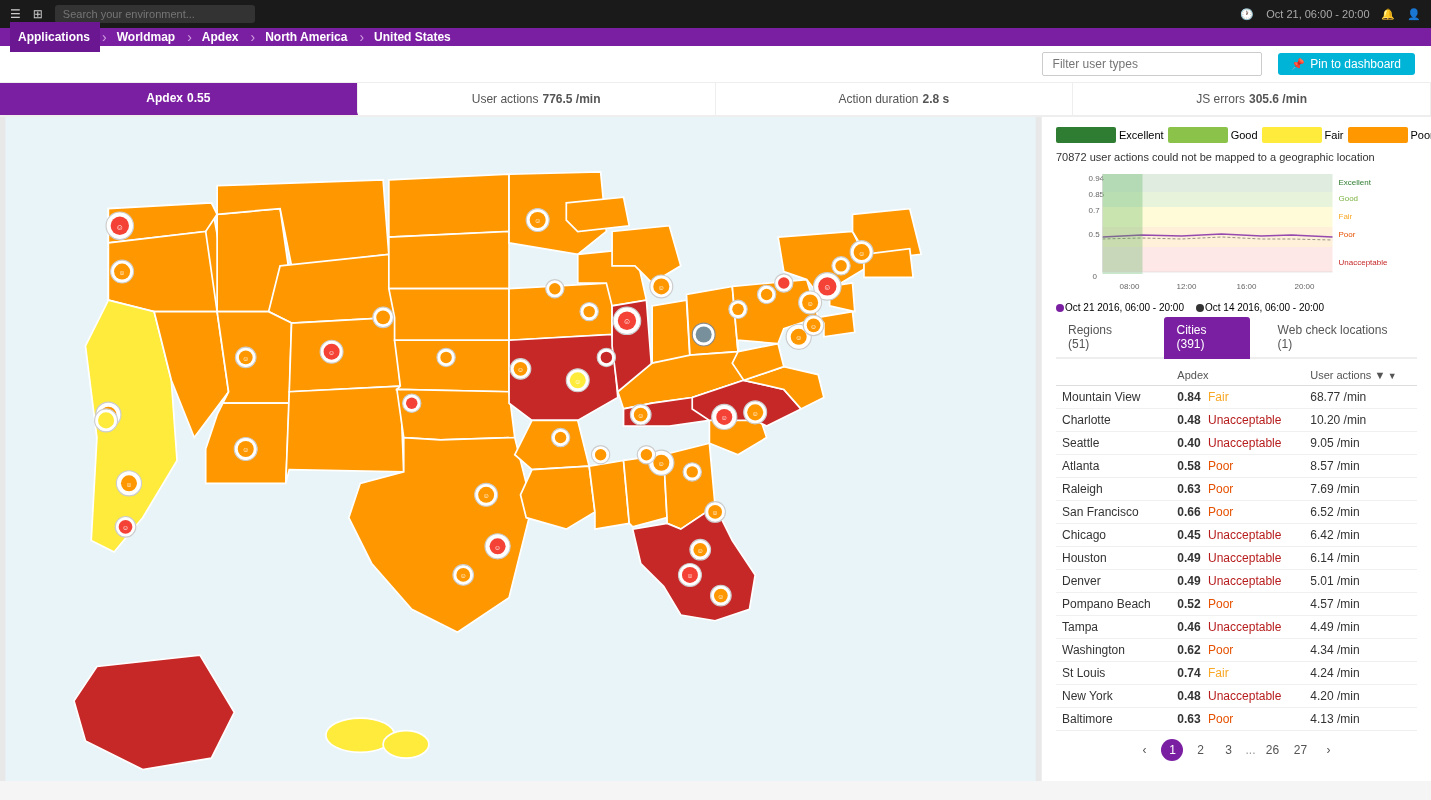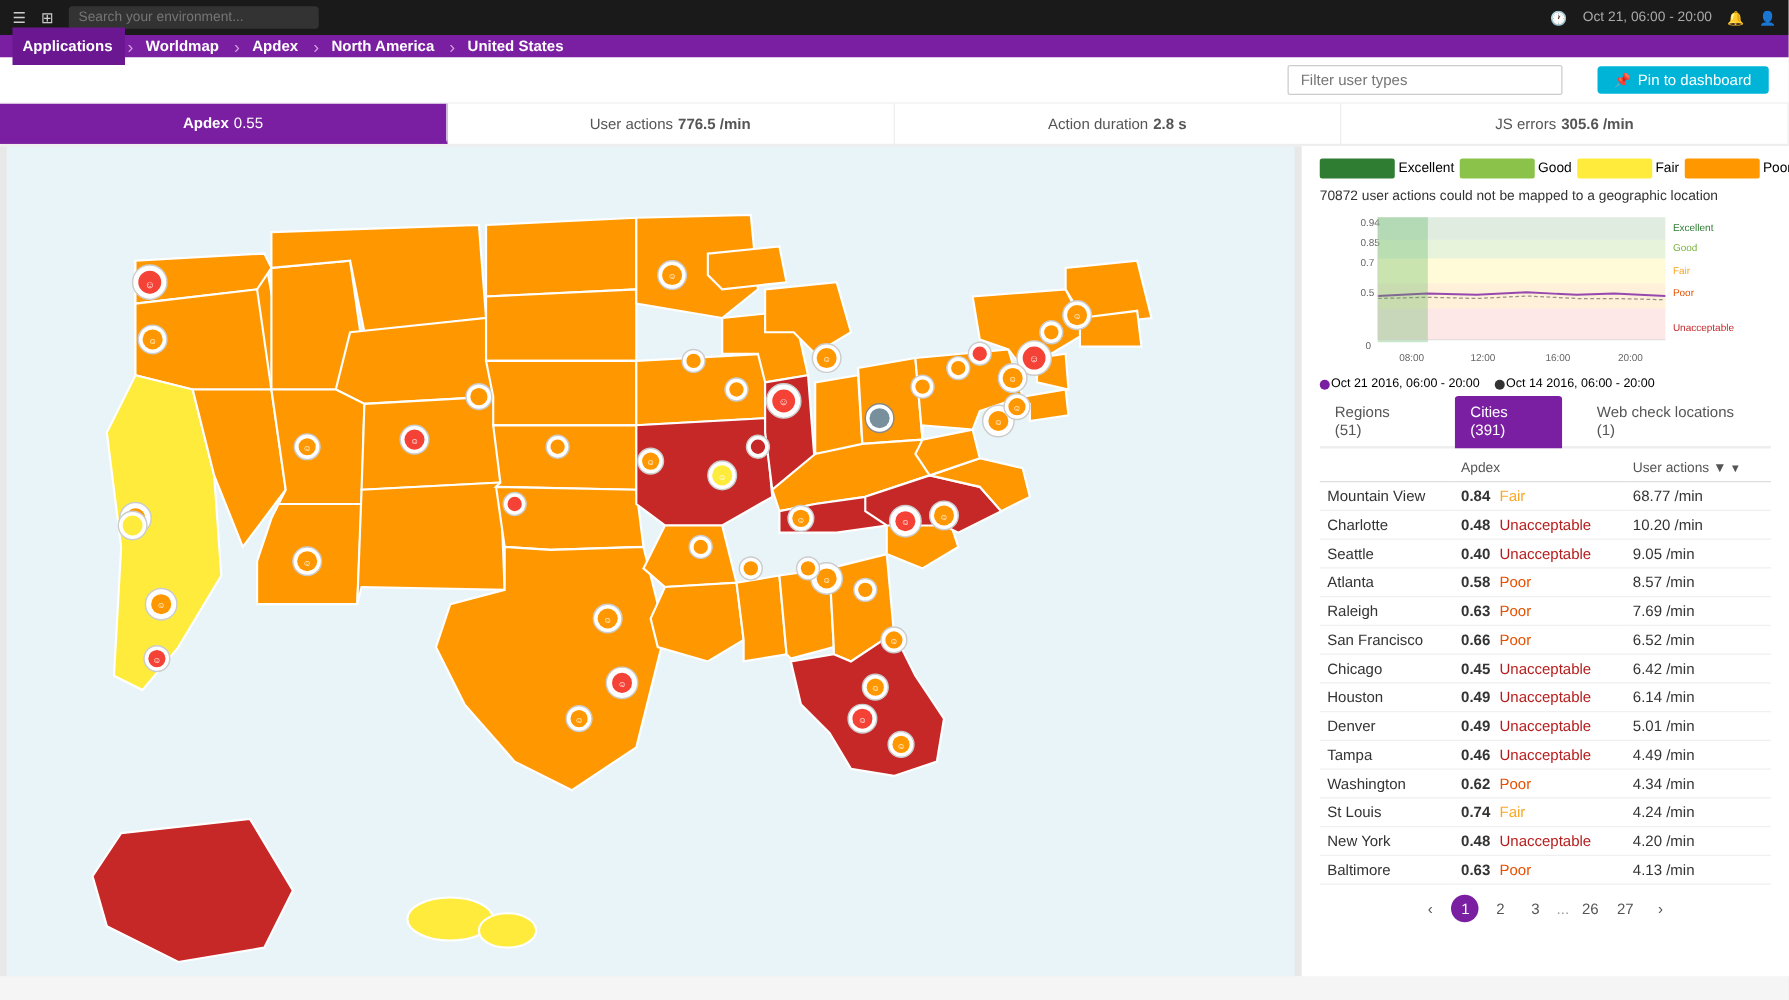--- a/index.html
+++ b/index.html
@@ -52,21 +52,21 @@
       color: #d0a0e0;
       font-size: 14px;
       margin: 0 2px;
     }
 
     
     #filter-row {
       display: flex;
       justify-content: flex-end;
       align-items: center;
-      gap: 28px;
+      gap: 16px;
       padding: 6px 16px;
       background: white;
       border-bottom: 1px solid #eee;
     }
     #filter-input {
       border: 1px solid #ccc;
       padding: 4px 10px;
       width: 220px;
       font-size: 12px;
       border-radius: 2px;
@@ -295,21 +295,21 @@
 </div>
 
 <div id="filter-row">
   <input type="text" id="filter-input" placeholder="Filter user types" style="">
   <button id="pin-btn">Pin to dashboard</button>
 </div>
 
 <div id="metric-tabs">
   <div class="metric-tab active" style="background:#7b1fa2; color:white; font-weight:bold;">
     <span style="color:white">Apdex </span>
-    <span style="color:white; font-weight:normal; margin-left:4px;">0.55</span>
+    <span style="color:white; font-weight:bold; margin-left:4px;">0.55</span>
   </div>
   <div class="metric-tab">
     <span>User actions </span>
     <span style="font-weight:bold; margin-left:4px;">776.5 /min</span>
   </div>
   <div class="metric-tab">
     <span>Action duration </span>
     <span style="font-weight:bold; margin-left:4px;">2.8 s</span>
   </div>
   <div class="metric-tab">
@@ -816,20 +816,28 @@
   </tr>
           <tr>
     <td>Denver</td>
     <td>
       <span class="apdex-val">0.49</span>
       <span class="status-unacceptable">Unacceptable</span>
     </td>
     <td>5.01 /min</td>
   </tr>
           <tr>
+    <td>Pompano Beach</td>
+    <td>
+      <span class="apdex-val">0.52</span>
+      <span class="status-poor">Poor</span>
+    </td>
+    <td>4.57 /min</td>
+  </tr>
+          <tr>
     <td>Tampa</td>
     <td>
       <span class="apdex-val">0.46</span>
       <span class="status-unacceptable">Unacceptable</span>
     </td>
     <td>4.49 /min</td>
   </tr>
           <tr>
     <td>Washington</td>
     <td>

